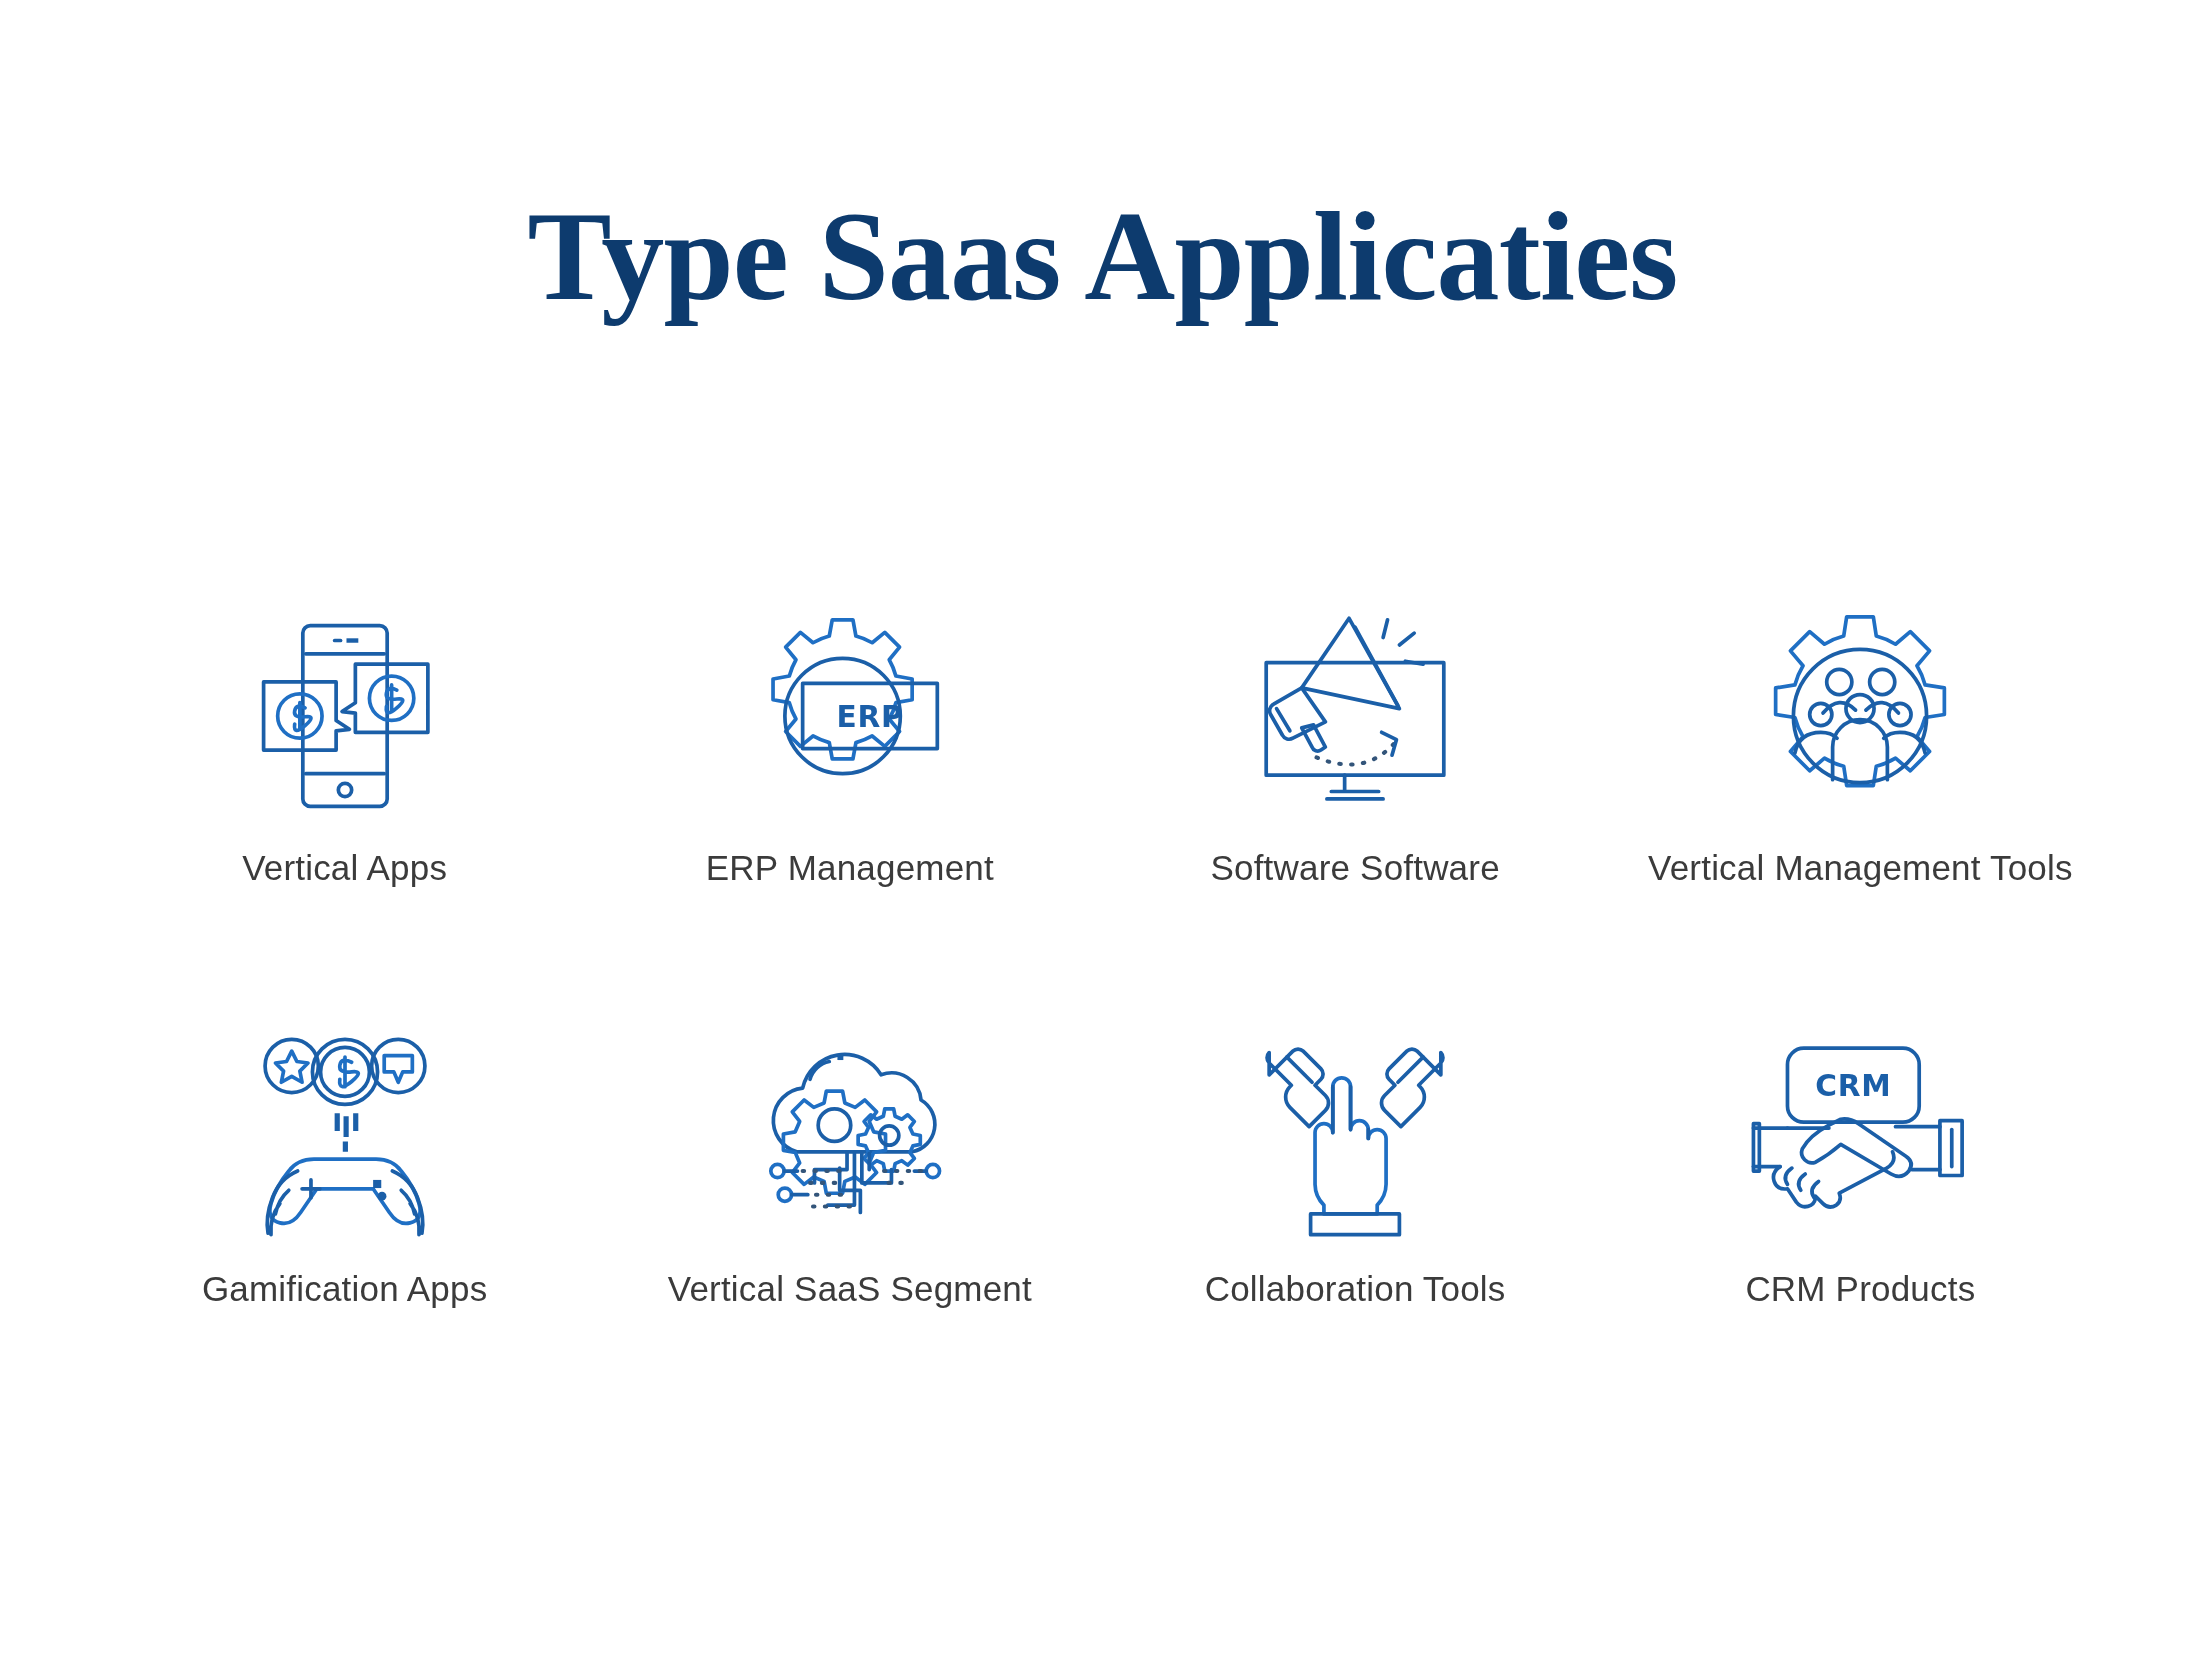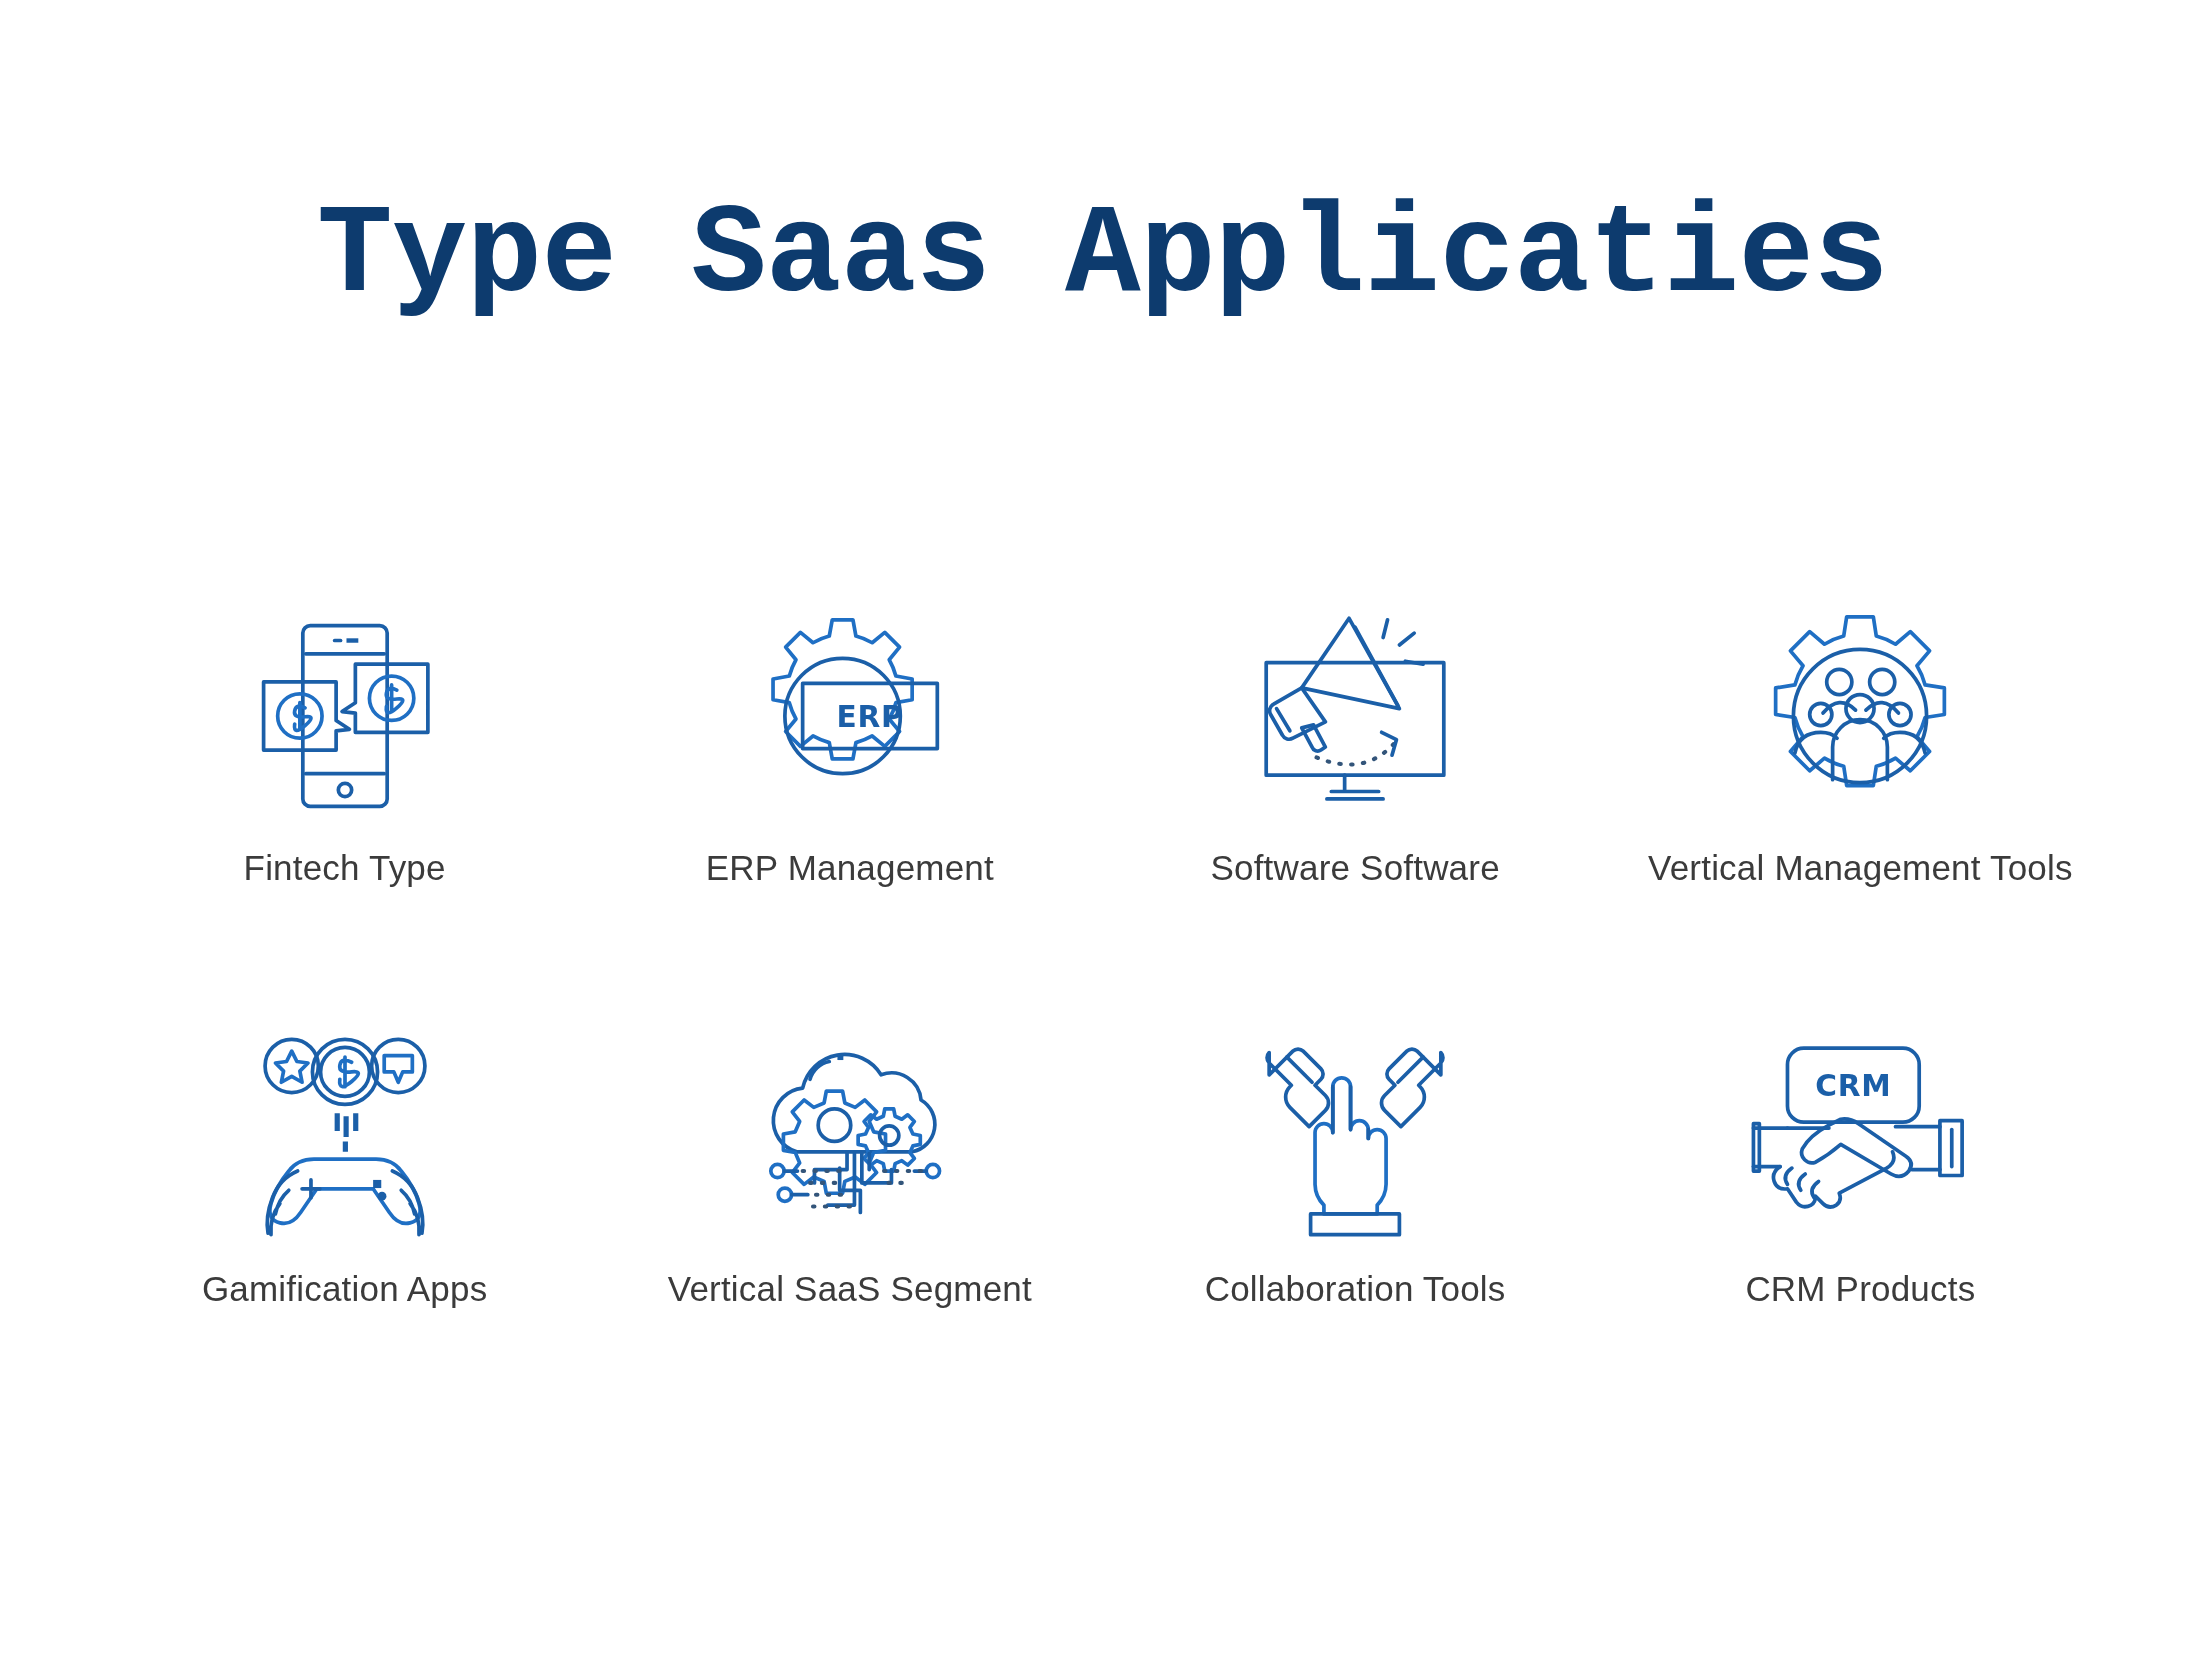--- a/index.html
+++ b/index.html
@@ -27,21 +27,21 @@
     position: absolute;
     top: 191px;
     left: 0;
     width: 2205px;
     text-align: center;
     font-size: 126px;
     font-weight: 700;
     letter-spacing: -0.8px;
     color: #0d3b6e;
     line-height: 1.05;
-    font-family: Liberation Mono, monospace;
+    font-family: Liberation Serif, serif;
     white-space: nowrap;
   }
 
   
   .grid {
     position: absolute;
     top: 605px;
     left: 92px;
     width: 2021px;
     display: grid;
@@ -145,21 +145,21 @@
 
           <path class="ln-d" d="M40 104 h98 v52 l18 12 l-18 2 v26 h-98 z"></path>
           <circle class="ln" cx="89" cy="150" r="30"></circle>
           <path class="ln" d="M89 132 v36 M96 139 q-12 -6 -14 4 t14 8 t0 12 t-14 -2"></path>
 
           <path class="ln-d" d="M262 80 h-98 v52 l-18 12 l18 2 v26 h98 z"></path>
           <circle class="ln" cx="213" cy="126" r="30"></circle>
           <path class="ln" d="M213 108 v36 M220 115 q-12 -6 -14 4 t14 8 t0 12 t-14 -2"></path>
         </svg>
       </div>
-      <div class="caption">Fintech Type</div>
+      <div class="caption">Vertical Apps</div>
     </div>
 
     <div class="cell">
       <div class="icon-box">
         <svg viewBox="0 0 300 300" xmlns="http://www.w3.org/2000/svg">
 
           <path class="ln" d="M126 20 h28 l4 22 a92 92 0 0 1 22 9 l17 -14 l20 20 l-14 17 a92 92 0 0 1 9 22 l22 4 v28 l-22 4 a92 92 0 0 1 -9 22 l14 17 l-20 20 l-17 -14 a92 92 0 0 1 -22 9 l-4 22 h-28 l-4 -22 a92 92 0 0 1 -22 -9 l-17 14 l-20 -20 l14 -17 a92 92 0 0 1 -9 -22 l-22 -4 v-28 l22 -4 a92 92 0 0 1 9 -22 l-14 -17 l20 -20 l17 14 a92 92 0 0 1 22 -9 z"></path>
 
           <circle class="ln-d" cx="140" cy="150" r="78"></circle>
 

